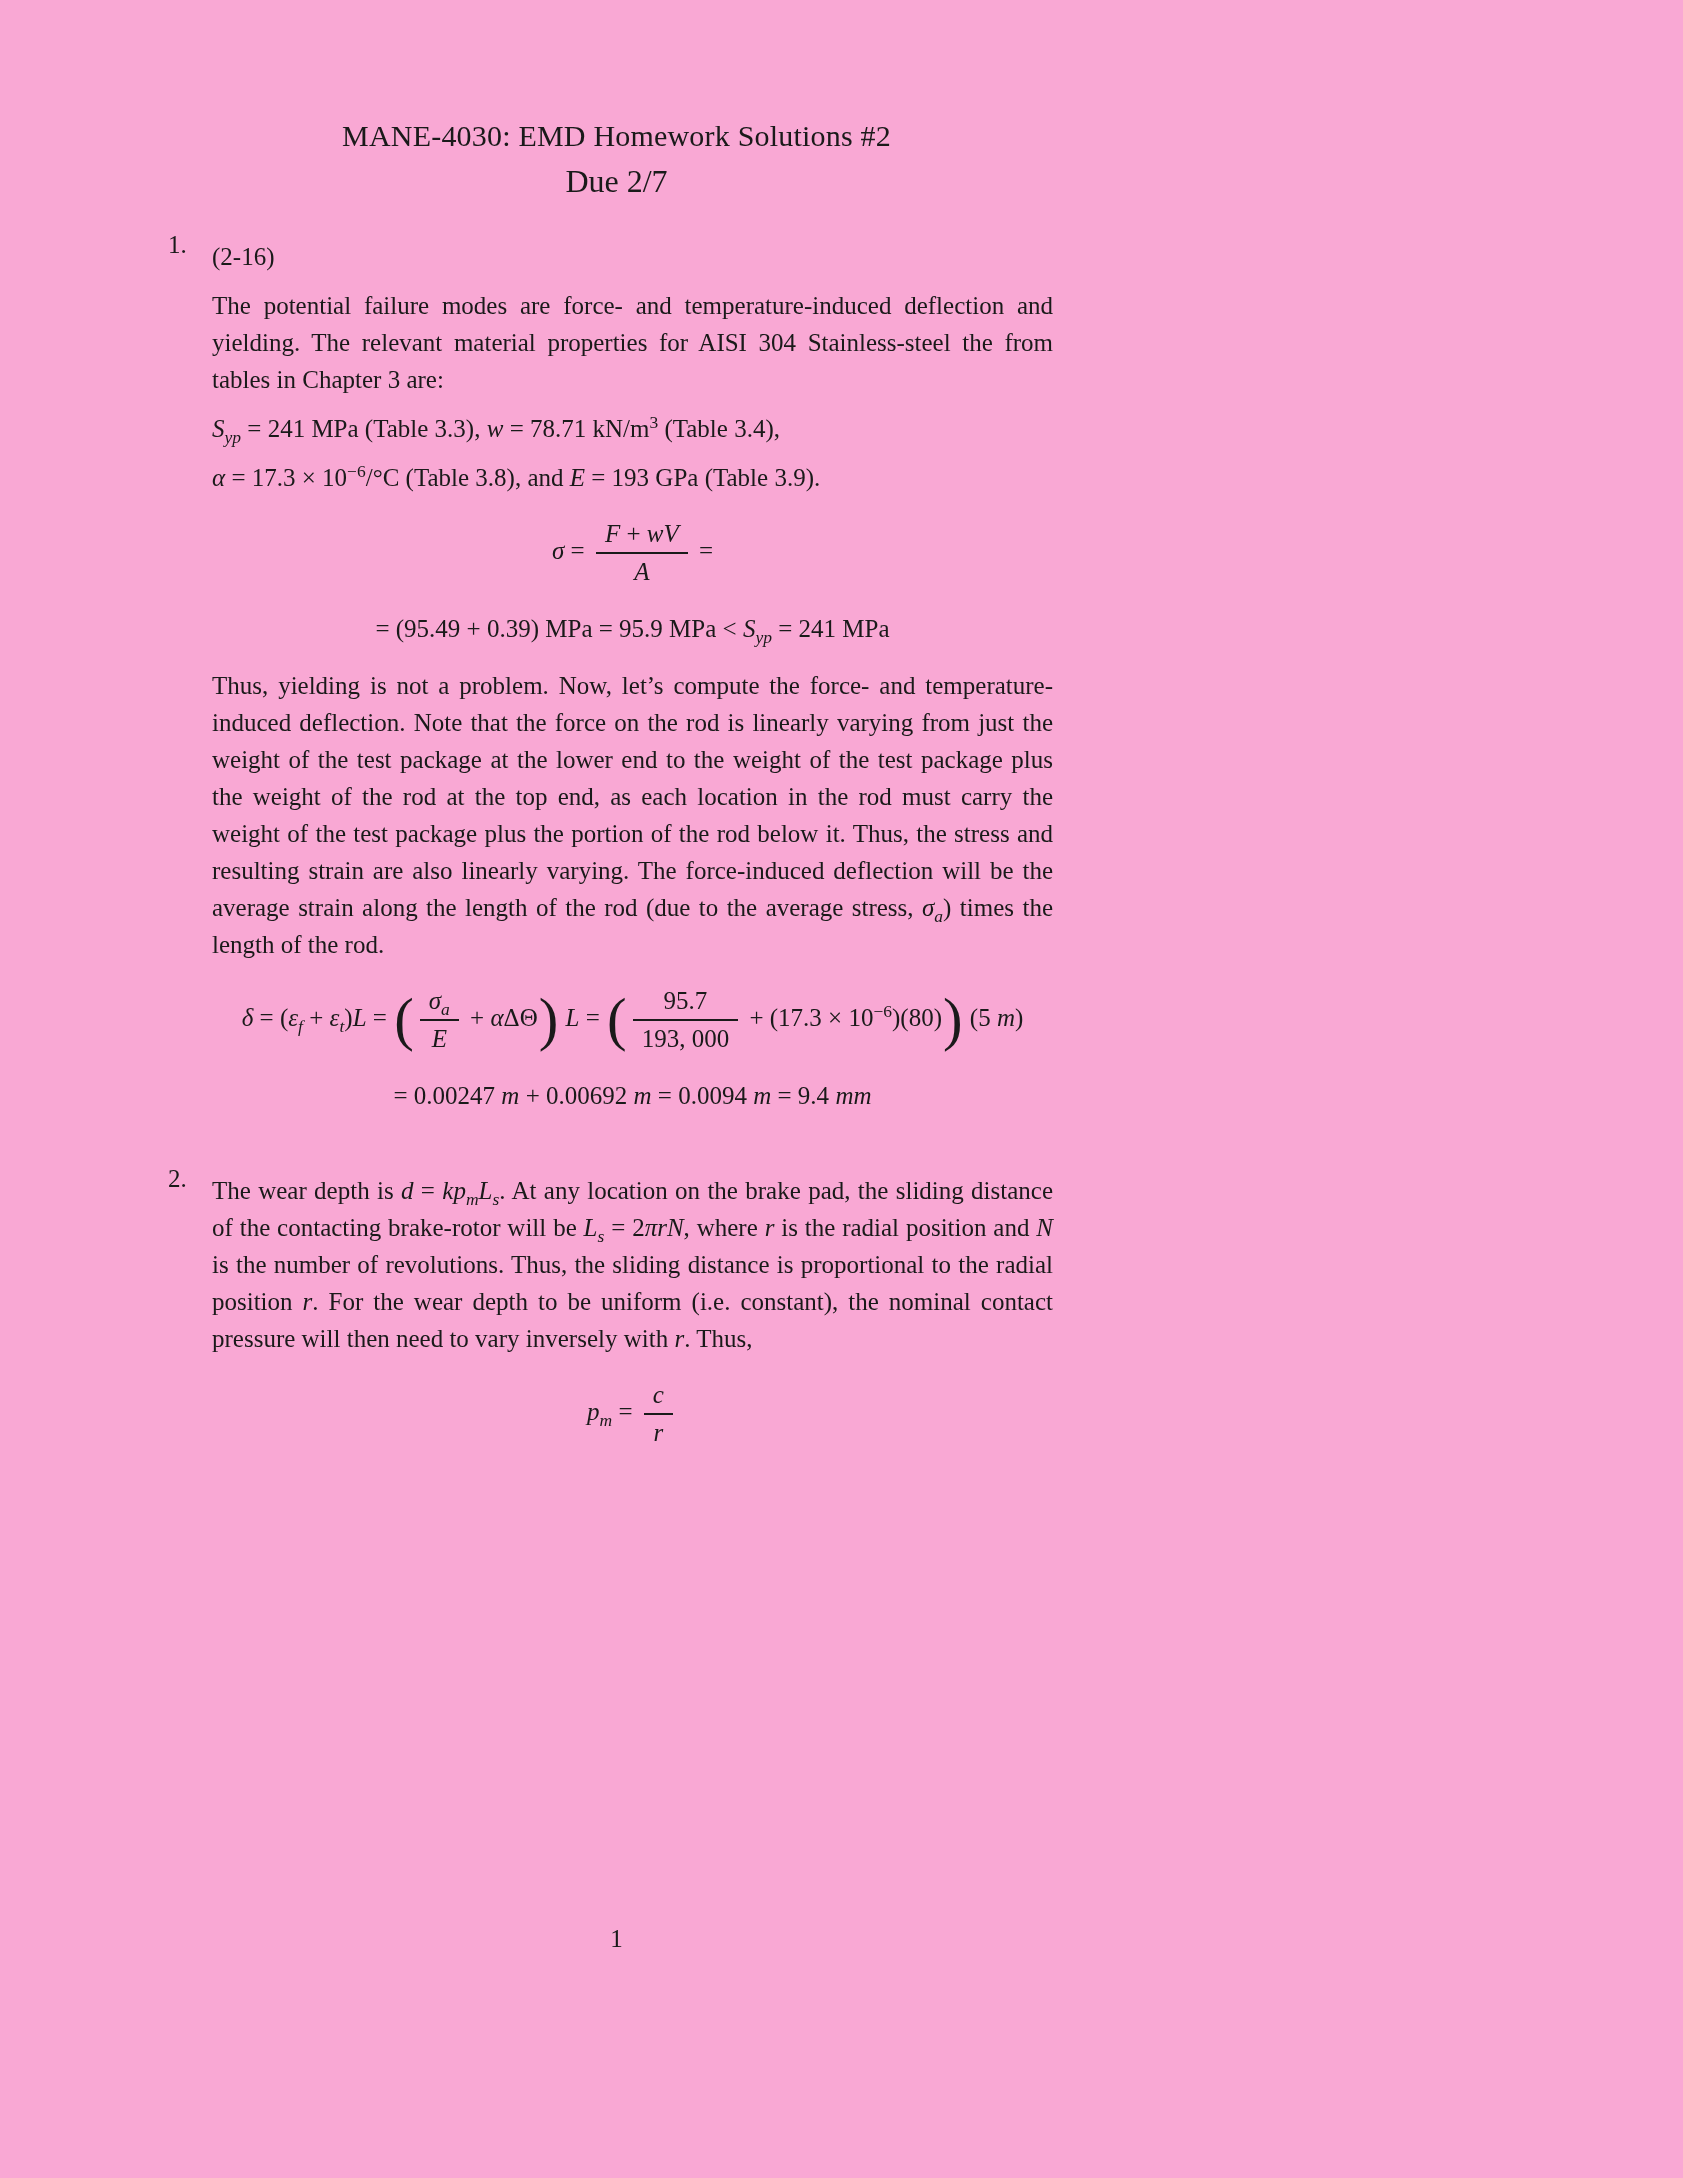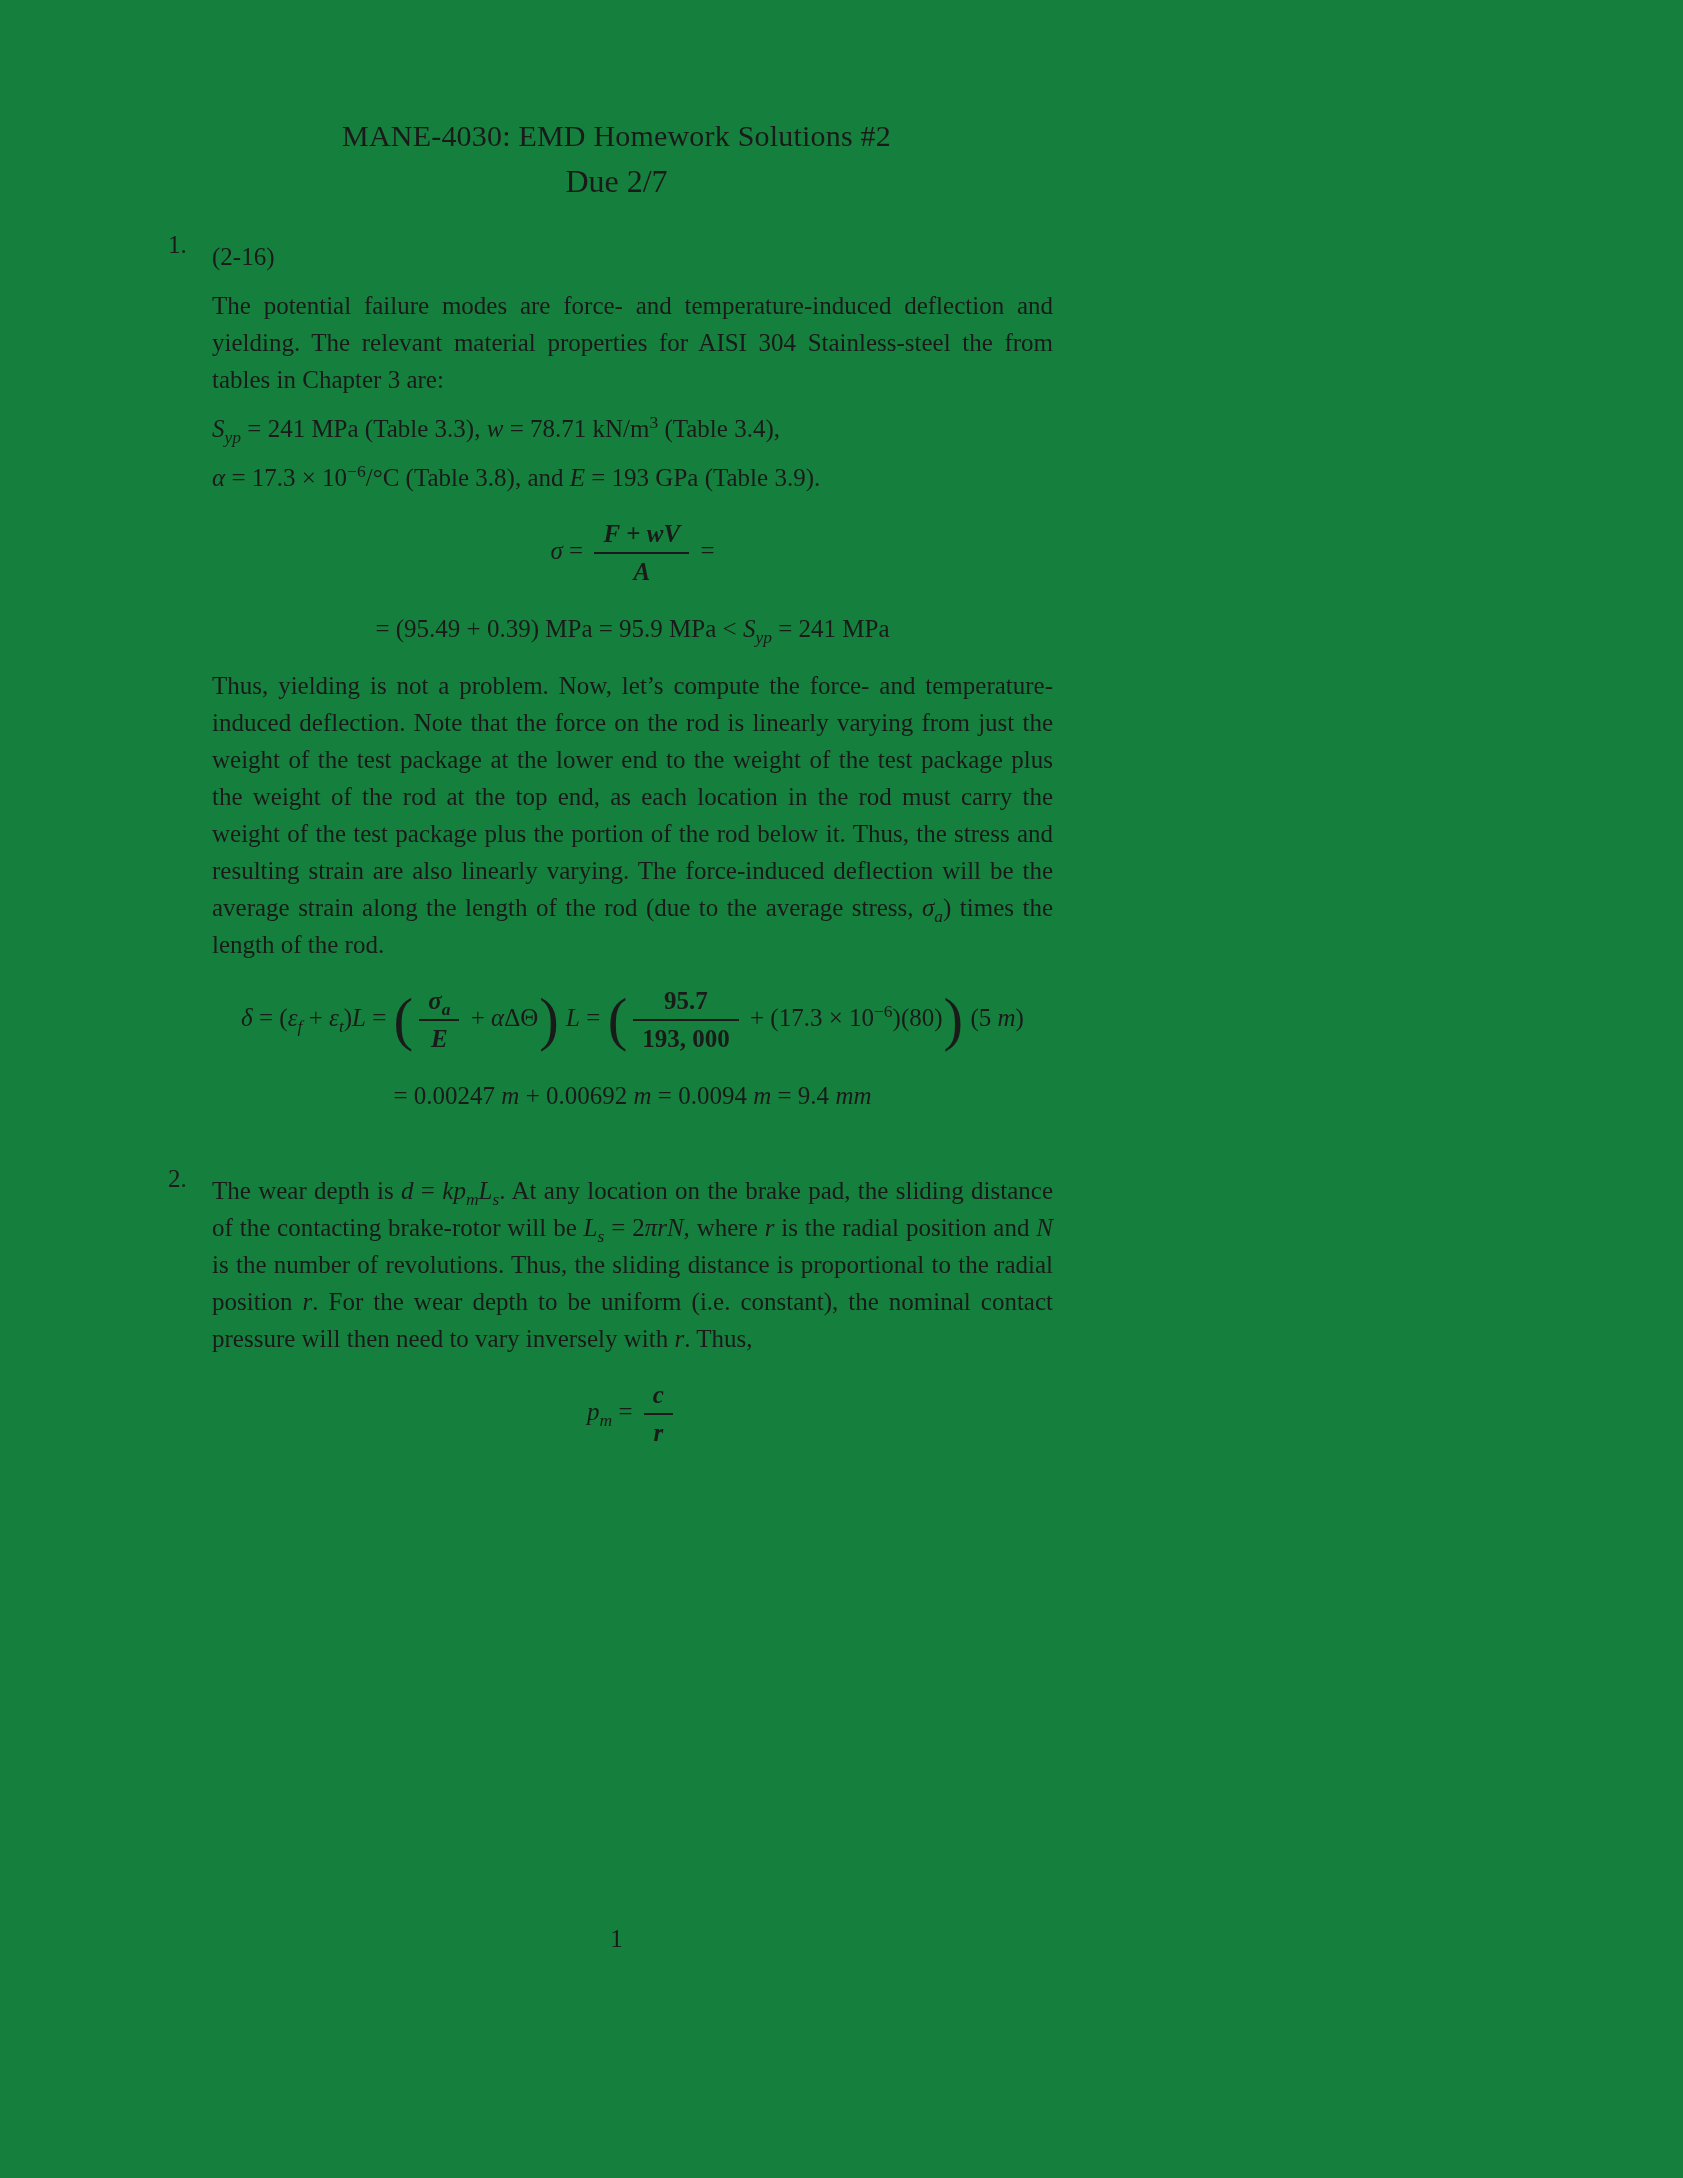--- a/index.html
+++ b/index.html
@@ -7,21 +7,21 @@
   body {
     width: 1683px; height: 2178px;
     background: #ffffff;
     color: #1a1a1a;
     font-family: "Liberation Serif", "DejaVu Serif", serif;
     font-size: 25px;
   }
   .page {
     position: relative;
     width: 1683px; height: 2178px;
-    background: #15803d;
+    background: #f9a8d4;
     overflow: hidden;
   }
   .doc {
     position: absolute;
     left: 168px; top: 119px;
     width: 897px;
   }
   .doc-header { text-align: center; margin-bottom: 10px; }
   .title { font-size: 30px; font-weight: normal; margin: 0 0 10px 0; letter-spacing: 0.2px; }
   .subtitle { font-size: 32px; }
@@ -39,21 +39,21 @@
     line-height: 37px;
     white-space: nowrap;
   }
   .frac {
     display: inline-block;
     vertical-align: middle;
     text-align: center;
     margin: 0 5px;
     line-height: 34px;
   }
-  .frac .num, .frac .den { display: block; padding: 1px 9px; font-weight: bold; }
+  .frac .num, .frac .den { display: block; padding: 1px 9px; }
   .frac .den { border-top: 2px solid #1a1a1a; }
   .bigp {
     display: inline-block;
     font-size: 235%;
     vertical-align: middle;
     line-height: 0;
     font-weight: 300;
     padding: 0 1px;
   }
   sub, sup { font-size: 70%; line-height: 0; }

